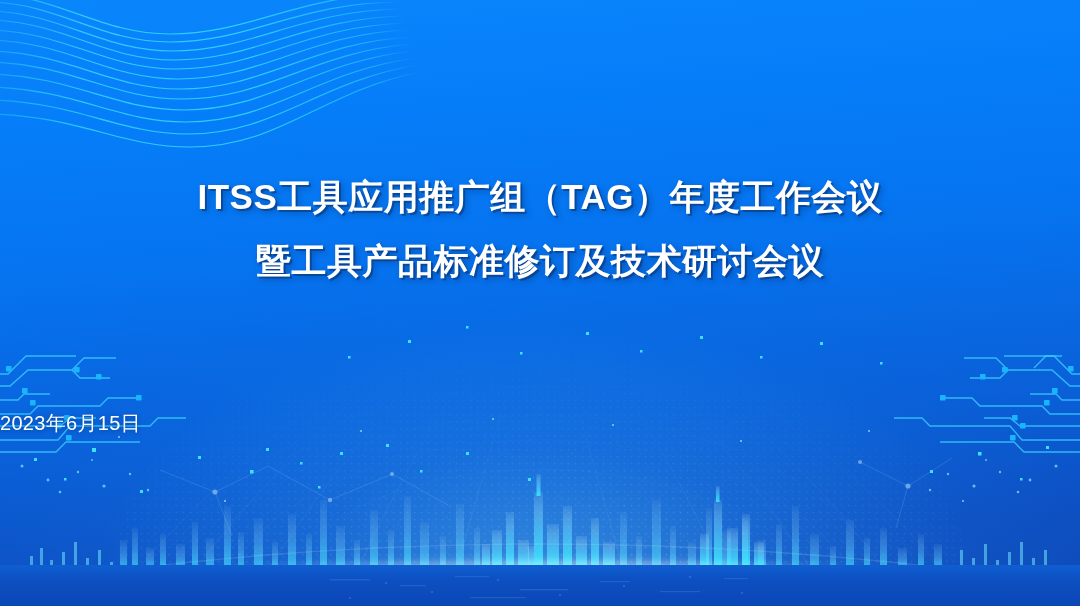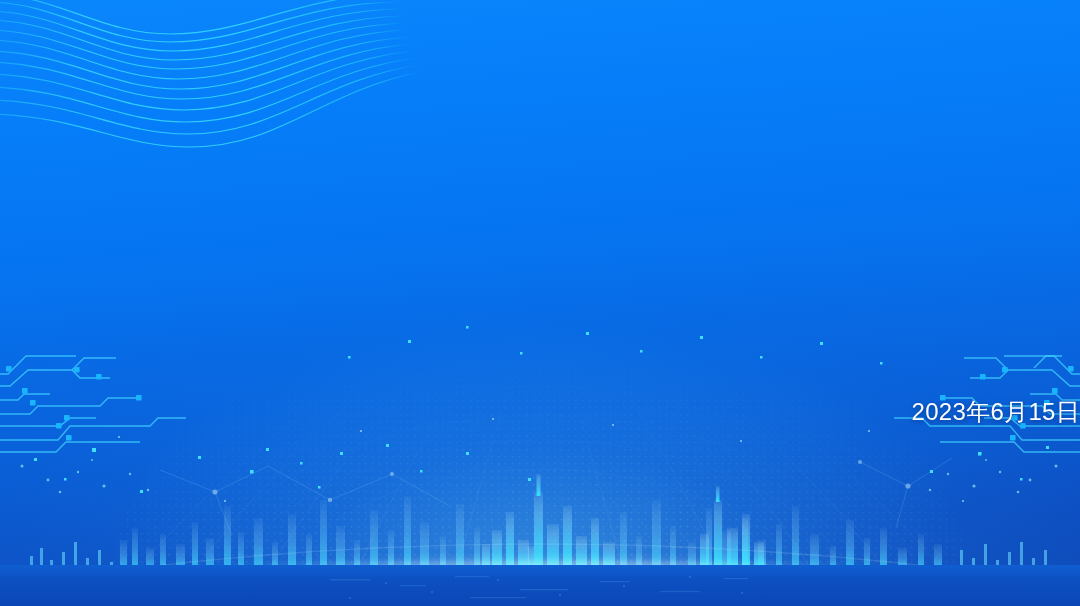--- a/index.html
+++ b/index.html
@@ -59,24 +59,24 @@
   }
   #title-line-2 {
     margin-top: 6px;
   }
 
   
   #date-text {
     position: absolute;
     left: 0;
     right: 0;
-    top: 396px;
-    text-align: right;
+    top: 410px;
+    text-align: left;
     color: #ffffff;
-    font-size: 24px;
+    font-size: 20px;
     font-weight: normal;
     letter-spacing: 0.3px;
     text-shadow: 0 1px 4px rgba(6,38,92,0.55);
     z-index: 40;
     white-space: nowrap;
   }
 
   svg { display: block; }
 </style>
 </head>
@@ -452,16 +452,20 @@
         <rect x="360" y="430" width="2" height="2"></rect>
         <rect x="492" y="418" width="2" height="2"></rect>
         <rect x="612" y="424" width="2" height="2"></rect>
         <rect x="740" y="440" width="2" height="2"></rect>
         <rect x="868" y="430" width="2" height="2"></rect>
         <rect x="962" y="500" width="2" height="2"></rect>
       </g>
     </svg>
   </div>
 
+  <div id="title-block">
+    <div class="title-line" id="title-line-1">ITSS工具应用推广组（TAG）年度工作会议</div>
+    <div class="title-line" id="title-line-2">暨工具产品标准修订及技术研讨会议</div>
+  </div>
 
   <div id="date-text">2023年6月15日</div>
 
 </div>
 
 </body></html>

